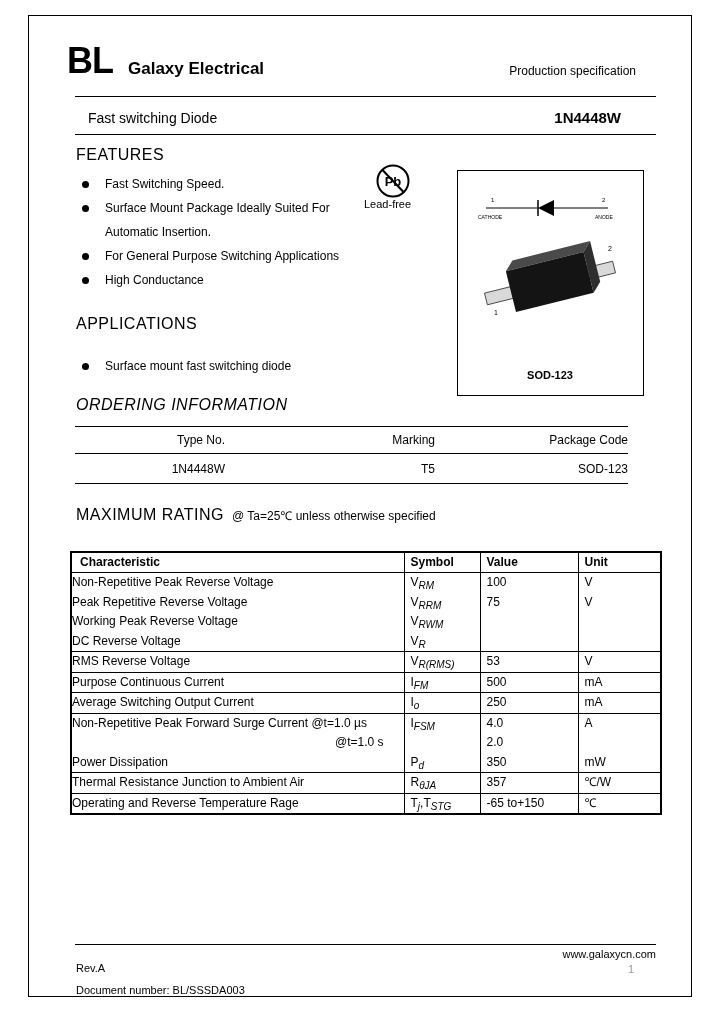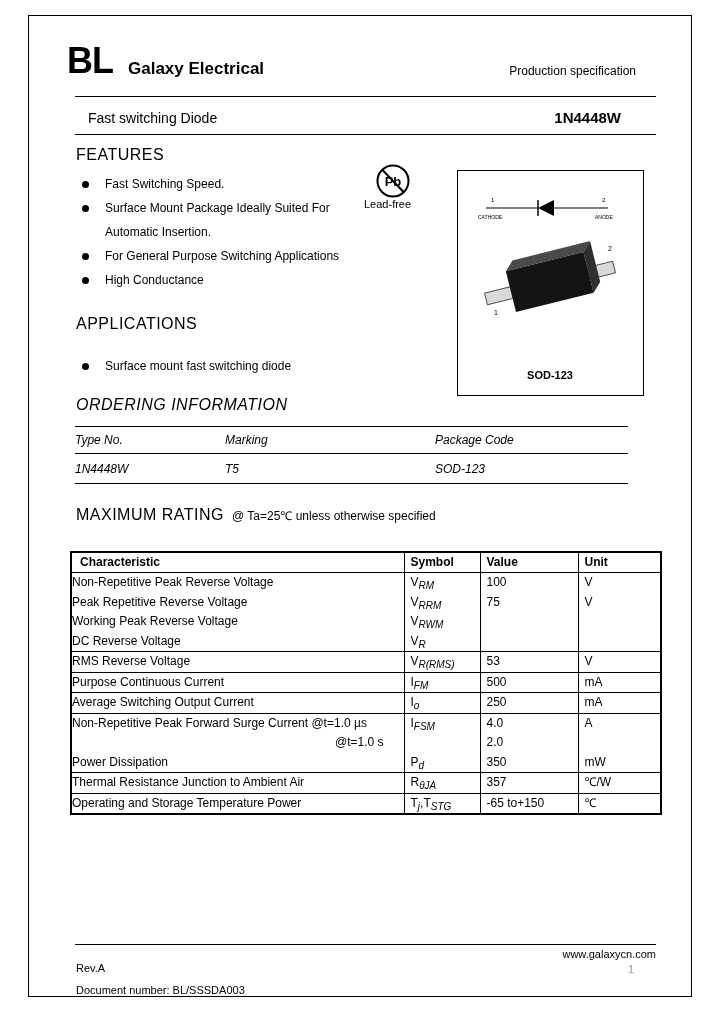--- a/index.html
+++ b/index.html
@@ -24,21 +24,21 @@
   .condition { font-size:12px; letter-spacing:0; margin-left:8px; }
 
   .feat-list { position:absolute; left:80px; top:172px; width:300px; }
   .feat-item { display:flex; line-height:24px; font-size:12px; }
   .bullet { flex:none; width:7px; height:7px; border-radius:50%; background:#000; margin:9px 16px 0 2px; }
   .feat-text { width:258px; }
 
   .pkg-box { position:absolute; left:457px; top:170px; width:187px; height:226px; border:1px solid #000; background:#fff; }
 
   .order-table { border-collapse:collapse; width:553px; font-size:12px; table-layout:fixed; }
-  .order-table td { text-align:left;font-style:italic; }
+  .order-table td { text-align:right; }
   .ot-head td { border-top:1px solid #000; border-bottom:1px solid #000; height:27px; }
   .ot-row td { border-bottom:1px solid #000; height:30px; }
 
   .rate-table { border-collapse:collapse; width:590px; font-size:12px; table-layout:fixed; border:2px solid #000; }
   .rate-table td { border:1px solid #000; vertical-align:top; padding:0; }
   .col-char { width:333px; } .col-sym { width:76px; } .col-val { width:98px; } .col-unit { width:83px; }
   .tl { height:19.5px; line-height:19.5px; white-space:nowrap; overflow:visible; }
   td.char .tl { padding-left:0; }
   td.sym .tl, td.val .tl, td.unit .tl { padding-left:6px; }
   td.th { height:19px; line-height:19px; font-weight:bold; }
@@ -268,21 +268,21 @@
           <td class="val">
               <div class="tl">357</div>
             </td>
           <td class="unit">
               <div class="tl">℃/W</div>
             </td>
         </tr>
 
         <tr>
           <td class="char">
-              <div class="tl">Operating and Storage Temperature Power</div>
+              <div class="tl">Operating and Reverse Temperature Rage</div>
             </td>
           <td class="sym">
               <div class="tl"><span>T</span><sub>j</sub><span>,T</span><sub>STG</sub></div>
             </td>
           <td class="val">
               <div class="tl">-65 to+150</div>
             </td>
           <td class="unit">
               <div class="tl">℃</div>
             </td>

